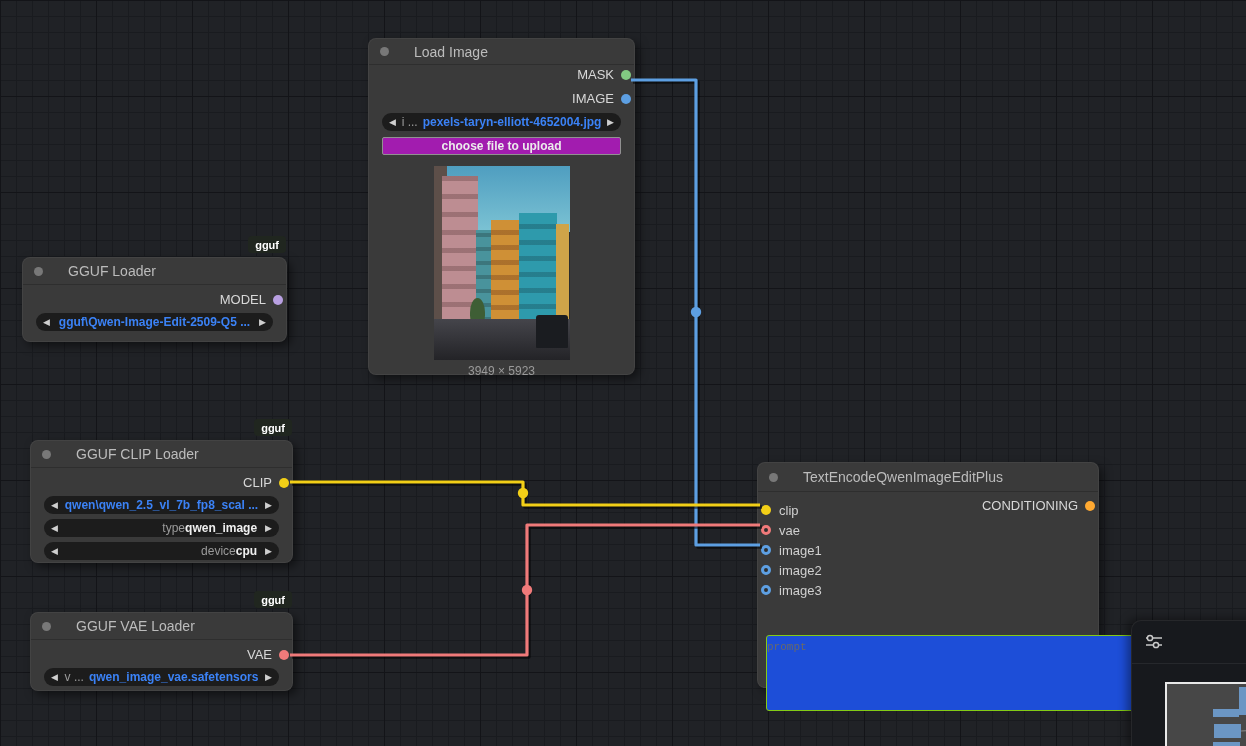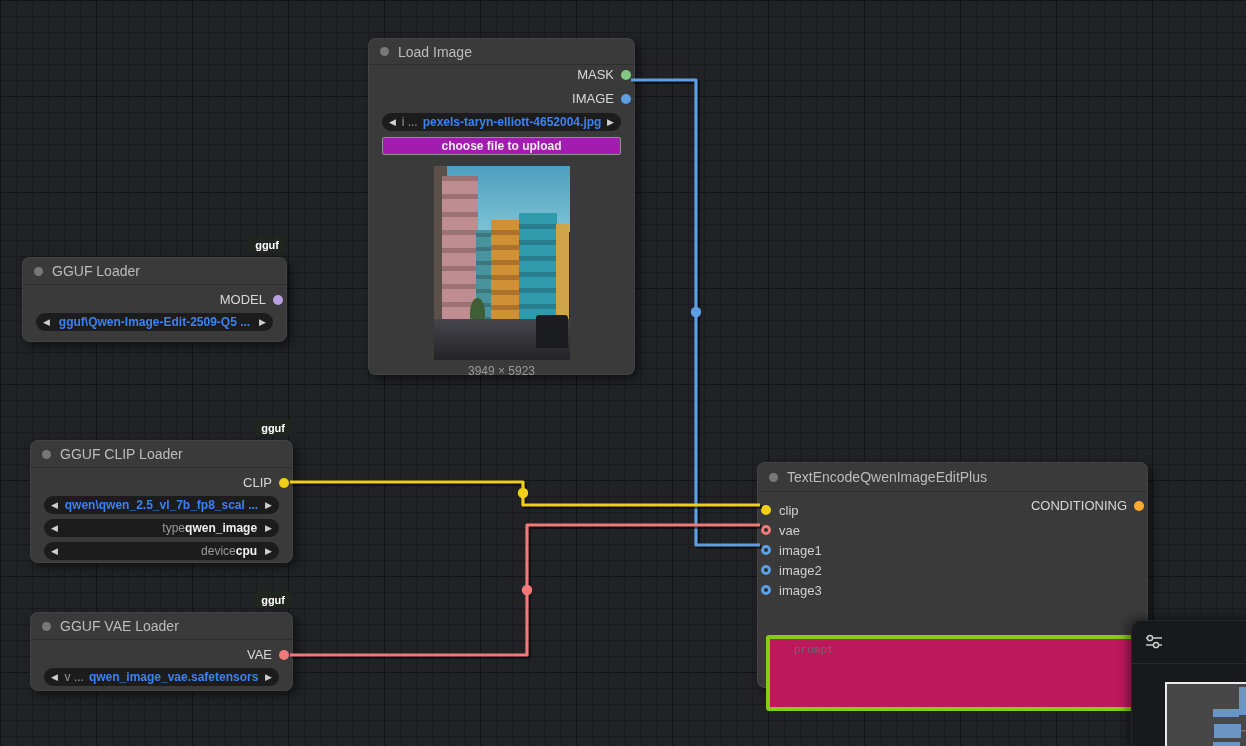--- a/index.html
+++ b/index.html
@@ -16,21 +16,21 @@
     font-family:"Liberation Sans", sans-serif;
   }
   #wires { position:absolute; inset:0; z-index:5; pointer-events:none; }
 
   .node {
     position:absolute; background:#3a3a3a; border-radius:8px;
     box-shadow:4px 4px 10px rgba(0,0,0,.5);
     border:1px solid rgba(85,85,85,.35);
     color:#d4d4d4; z-index:1;
   }
-  .node-header { height:27px; display:flex; align-items:center; gap:9px; padding:0 11px;
+  .node-header { height:27px; display:flex; align-items:center; gap:25px; padding:0 11px;
     border-bottom:1px solid rgba(25,25,25,.35); }
   .hdot { width:9px; height:9px; border-radius:50%; flex:none; }
   .node-title { font-size:14px; color:#bcbcbc; white-space:nowrap; overflow:hidden; }
 
   .badge { position:absolute; top:-22px; right:0; height:17px; padding:0 7px;
     background:#20261f; border-radius:4px; color:#fff; font-size:11px; font-weight:bold;
     display:flex; align-items:center; }
 
   .out-row { display:flex; justify-content:flex-end; align-items:center; gap:7px;
     height:19px; padding-right:3px; font-size:13px; color:#d8d8d8; }
@@ -54,21 +54,21 @@
     font-weight:bold; font-size:12px; font-family:inherit; line-height:14px; cursor:pointer; }
 
   .dims { margin-top:4px; text-align:center; font-size:12px; color:#9a9a9a; }
 
   
   #node-load-image { left:368px; top:38px; width:267px; height:337px; }
   #node-load-image .node-header { height:26px; }
   #node-gguf-loader { left:22px; top:257px; width:265px; height:85px; }
   #node-gguf-clip { left:30px; top:440px; width:263px; height:123px; }
   #node-gguf-vae { left:30px; top:612px; width:263px; height:79px; }
-  #node-text-encode { left:757px; top:462px; width:391px; height:226px; }
+  #node-text-encode { left:757px; top:462px; width:342px; height:226px; }
   #node-text-encode .node-header { height:29px; }
 
   .mt5 { margin-top:5px; } .mt4 { margin-top:4px; }
 
   
   .img-preview { width:136px; height:194px; margin:11px auto 0; position:relative;
     overflow:hidden; background:#2c2c2c; }
   .img-preview > div { position:absolute; }
   .pp-sky { left:0; top:0; right:0; height:34%; background:linear-gradient(#4f9ec0,#7cc3d4); }
   .pp-ldark { left:0; top:0; width:10%; height:82%; background:#5d4f49; }
@@ -85,22 +85,22 @@
     border-radius:50% 50% 40% 40%; }
   .pp-road { left:0; bottom:0; width:100%; height:21%;
     background:linear-gradient(#45454b,#232327); }
   .pp-car { right:1%; bottom:6%; width:24%; height:17%; background:#1a1c20;
     border-radius:3px 3px 1px 1px; }
 
   
   .te-body { position:relative; padding-top:4px; }
   .te-output { position:absolute; top:4px; right:0; width:200px; }
   .prompt-area { position:absolute; left:8px; top:143px; width:375px; height:76px;
-    background:#be185d; border:4px solid #84cc16; border-radius:3px; color:#ccc;
-    font-family:"Liberation Mono", monospace; font-size:11px; padding:5px 24px; resize:none; }
+    background:#1d4ed8; border:1px solid #84cc16; border-radius:3px; color:#ccc;
+    font-family:"Liberation Mono", monospace; font-size:11px; padding:5px 0; resize:none; }
   .prompt-area::placeholder { color:#696969; }
 
   
   #node-partial { position:absolute; left:1131px; top:620px; width:130px; height:130px;
     background:#17191d; border-radius:10px 0 0 0; z-index:10;
     border:1px solid rgba(75,75,75,.3); border-right:none; border-bottom:none;
     box-shadow:-4px -2px 10px rgba(0,0,0,.4); }
   .partial-header { height:43px; display:flex; align-items:center; padding:0 12px;
     border-bottom:1px solid #26282c; }
   .mini-preview { position:absolute; left:33px; top:61px; width:120px; height:80px;

